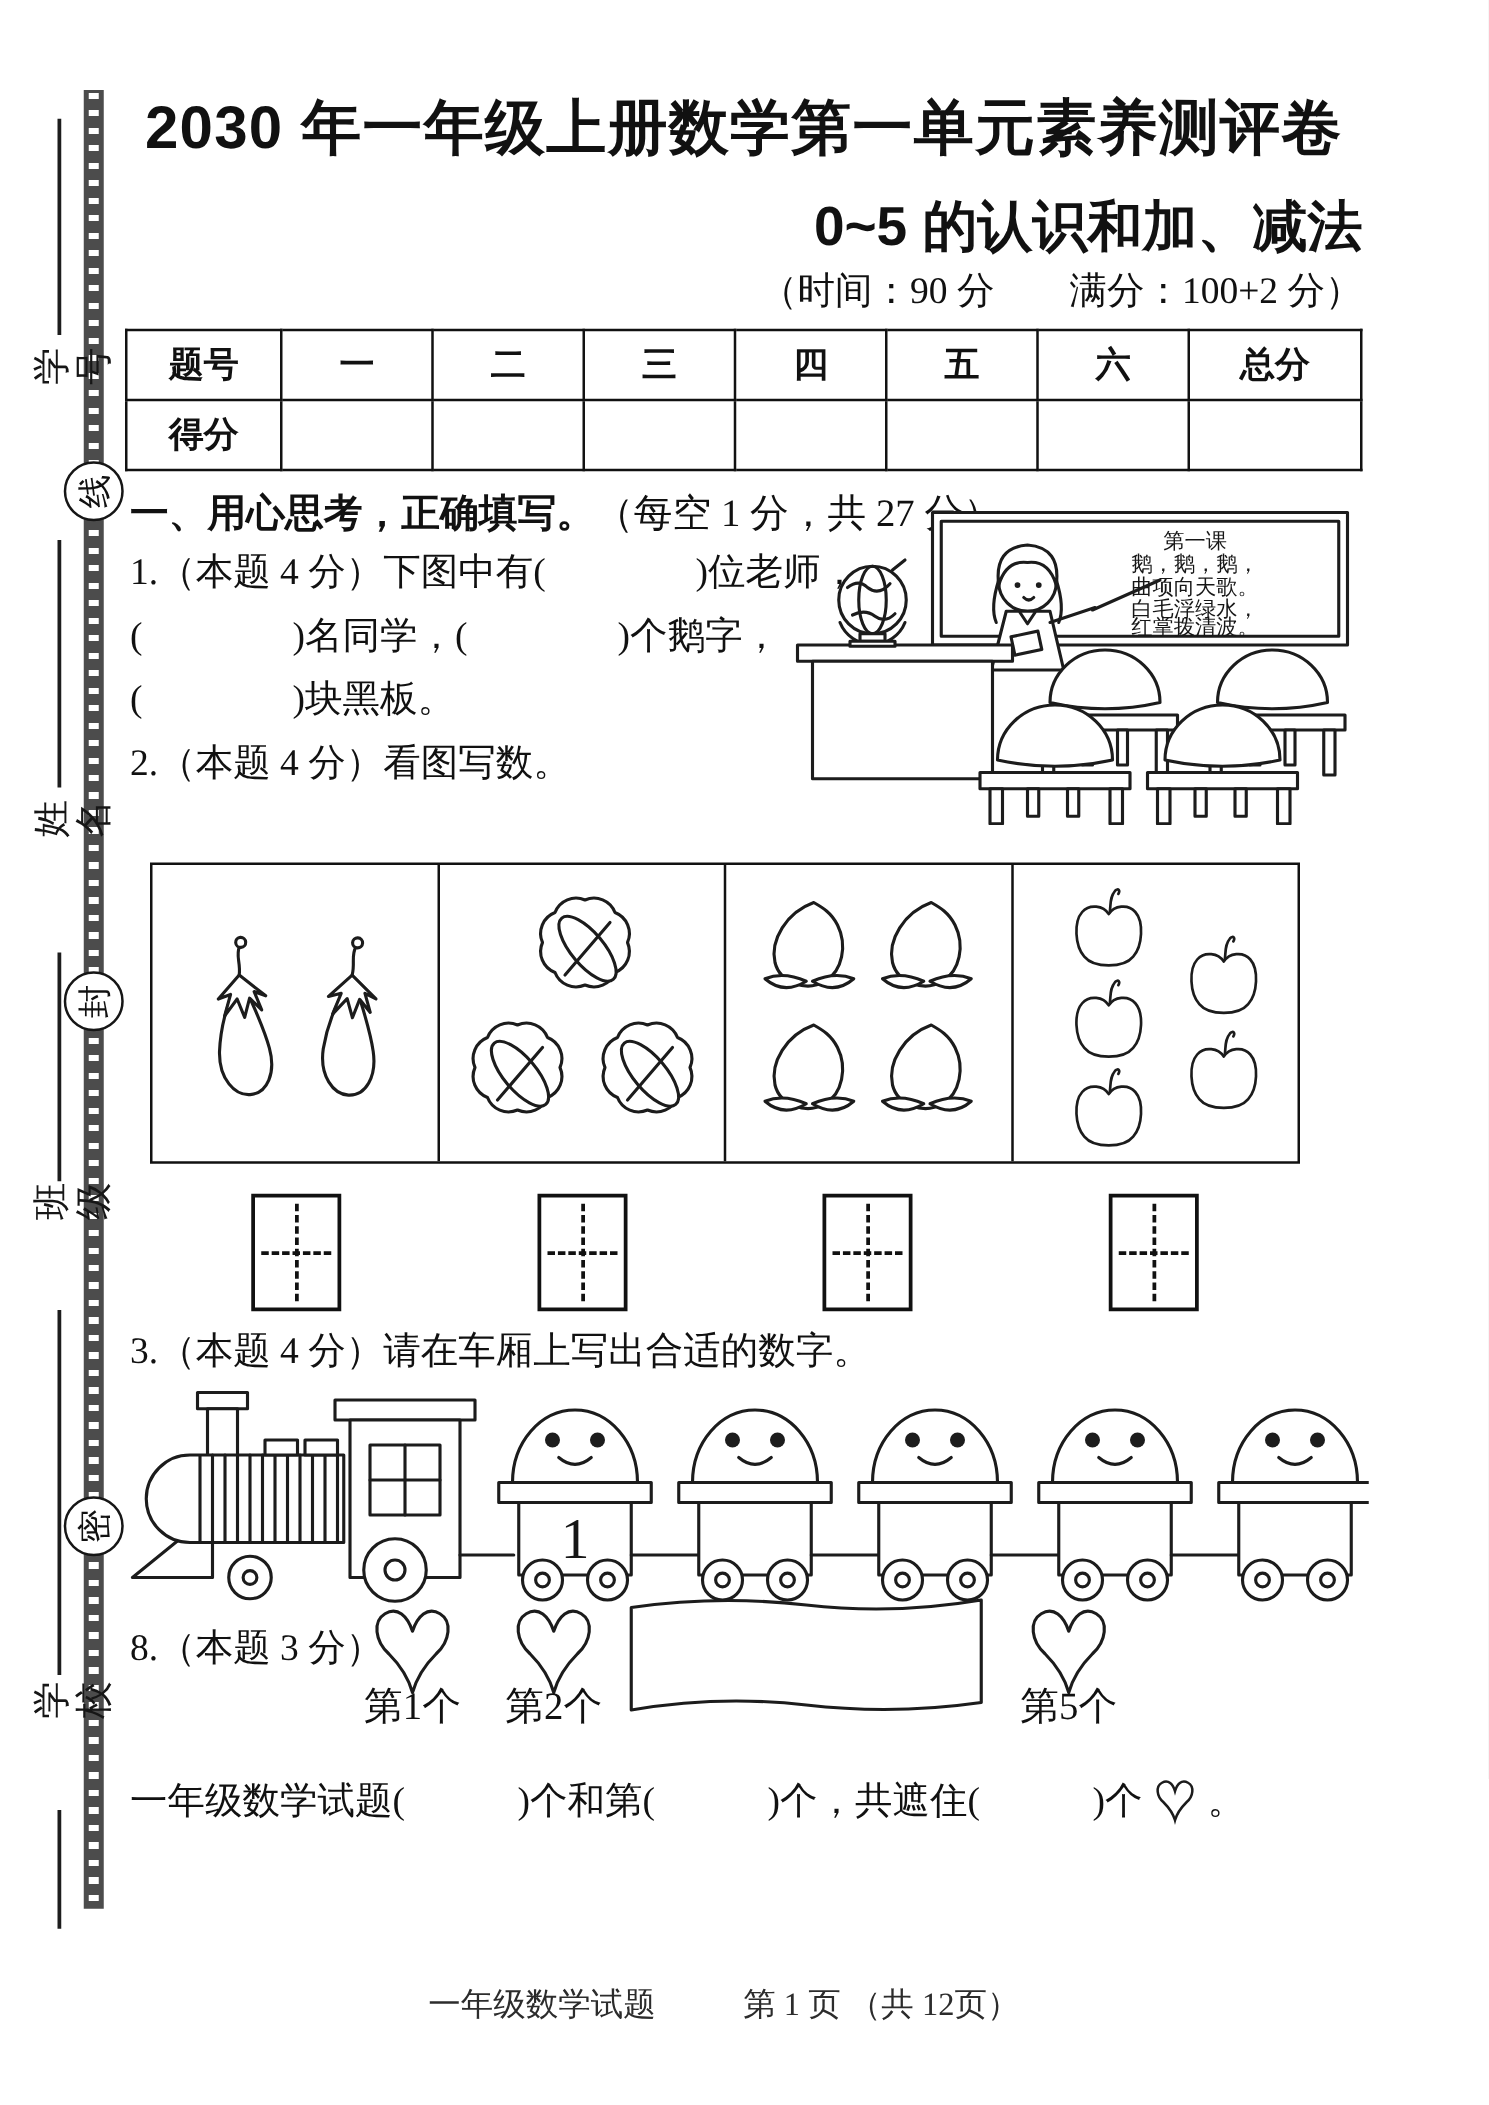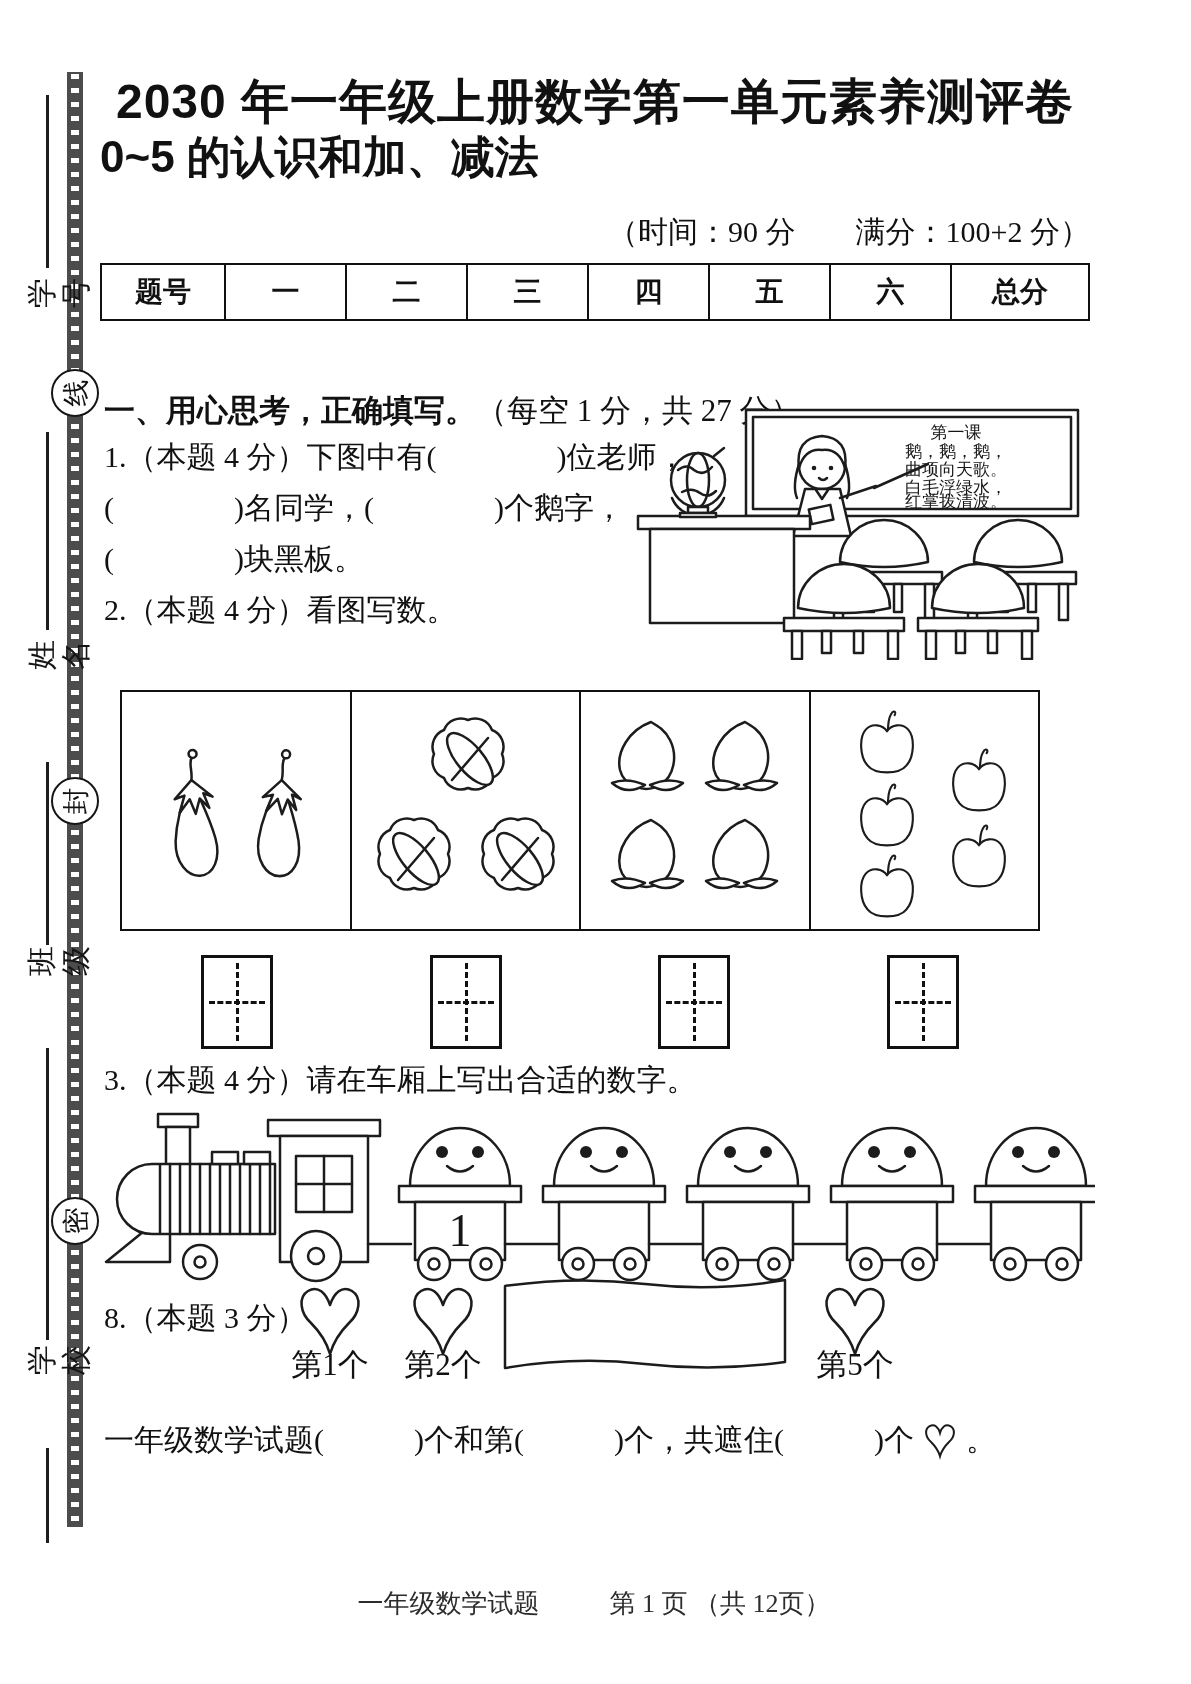--- a/index.html
+++ b/index.html
@@ -14,21 +14,21 @@
   .vlabel{position:absolute;width:110px;height:34px;line-height:34px;text-align:center;
         transform:rotate(-90deg);font-size:30px;letter-spacing:12px;color:#161616;}
   .seal-circle{position:absolute;left:51px;width:44px;height:44px;border:2.5px solid #161616;
         border-radius:50%;background:#fff;display:flex;align-items:center;justify-content:center;
         font-size:27px;z-index:3;}
   .seal-circle span{transform:rotate(-90deg);}
 
   
   .title1{position:absolute;left:100px;top:70px;width:990px;text-align:center;font-size:48px;
         font-weight:bold;font-family:"Liberation Sans","DejaVu Sans",sans-serif;letter-spacing:1px;}
-  .title2{position:absolute;left:100px;top:128px;width:990px;text-align:left;font-size:44px;
+  .title2{position:absolute;left:100px;top:152px;width:990px;text-align:right;font-size:44px;
         font-weight:bold;font-family:"Liberation Sans","DejaVu Sans",sans-serif;}
   .meta{position:absolute;left:100px;top:212px;width:990px;text-align:right;font-size:30px;}
 
   
   .score-table{position:absolute;left:100px;top:263px;width:990px;border-collapse:collapse;
         table-layout:fixed;}
   .score-table td{border:2.5px solid #111;height:54px;text-align:center;font-size:28px;
         font-weight:600;padding:0;}
   .score-table td:first-child{width:122px;}
   .score-table td:last-child{width:136px;margin-top:47px;}
@@ -54,21 +54,21 @@
   .tian::before{content:"";position:absolute;left:50%;top:5px;bottom:5px;border-left:3px dashed #111;margin-left:-1.5px;}
   .tian::after{content:"";position:absolute;top:50%;left:5px;right:5px;border-top:3px dashed #111;margin-top:-1.5px;}
 
   .train{position:absolute;left:100px;top:1094px;}
   .hearts{position:absolute;left:280px;top:1272px;}
   .heart-label{position:absolute;top:1344px;font-size:31px;width:120px;text-align:center;}
   .fill-line{position:absolute;left:104px;top:1420px;font-size:30px;white-space:nowrap;
         display:flex;align-items:center;}
   .fill-line svg{margin:0 6px;}
 
-  .footer{position:absolute;left:99px;top:1586px;width:990px;display:flex;justify-content:center;
+  .footer{position:absolute;left:84px;top:1586px;width:990px;display:flex;justify-content:center;
         gap:70px;font-size:26px;color:#2c2c2c;}
 </style>
 </head>
 <body>
 
 <div id="page">
 
   <div class="seal-band"></div>
 
   <div class="fold-line" style="top:95px;height:173px;"></div>
@@ -100,20 +100,30 @@
     <tbody>
         <tr>
       <td>题号</td>
       <td>一</td>
       <td>二</td>
       <td>三</td>
       <td>四</td>
       <td>五</td>
       <td>六</td>
       <td>总分</td>
+    </tr>
+    <tr>
+      <td>得分</td>
+      <td></td>
+      <td></td>
+      <td></td>
+      <td></td>
+      <td></td>
+      <td></td>
+      <td></td>
     </tr>
   </tbody>
     </table>
 
   <div class="sec-head">
     <b>一、用心思考，正确填写。</b><span>（每空 1 分，共 27 分）</span>
   </div>
 
   <div class="qline" style="top:437px;">1.（本题 4 分）下图中有(　　　　)位老师，</div>
   <div class="qline" style="top:488px;">(　　　　)名同学，(　　　　)个鹅字，</div>

